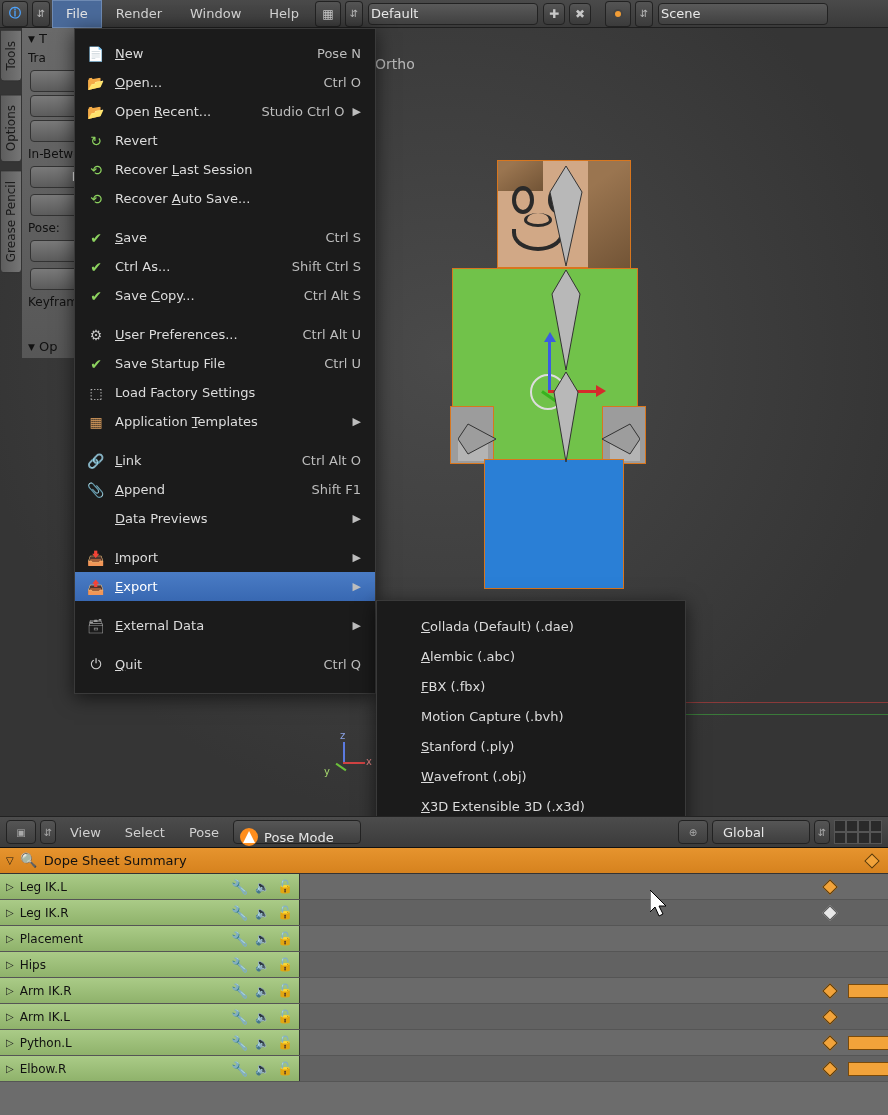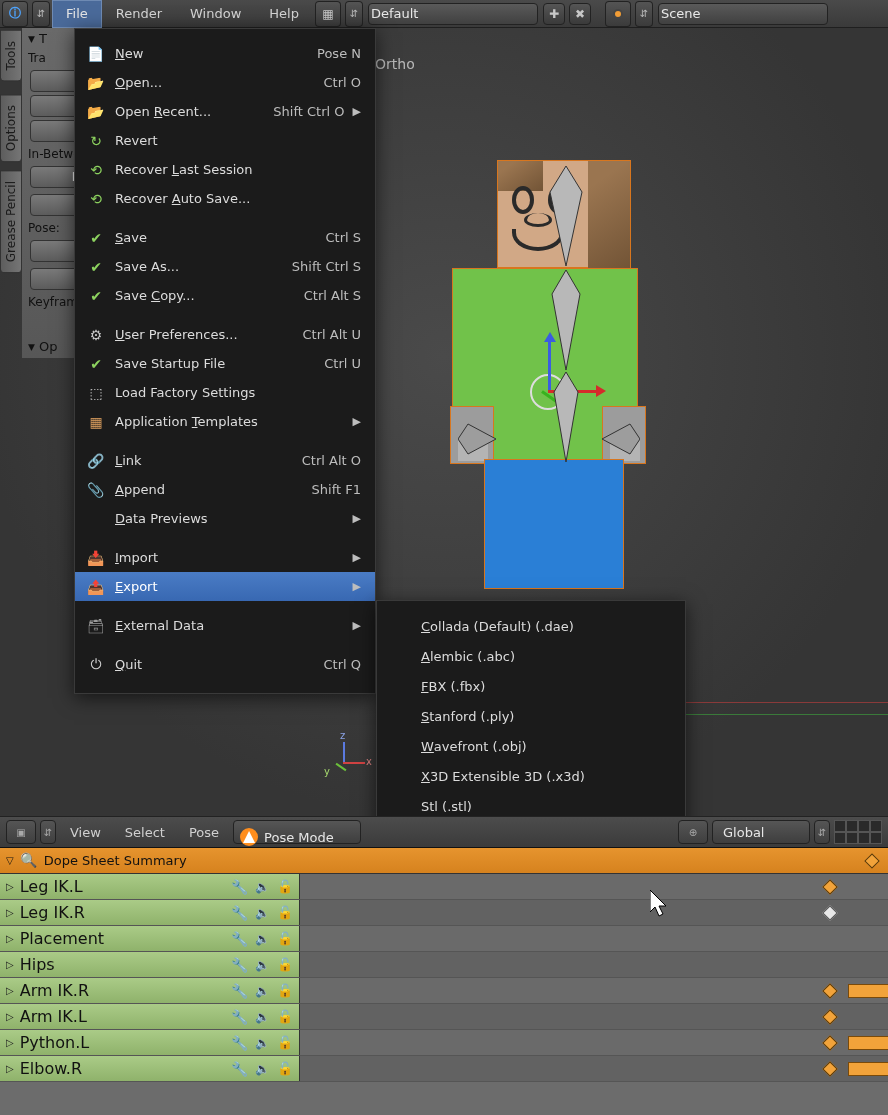--- a/index.html
+++ b/index.html
@@ -137,21 +137,21 @@
   
   .dope{position:absolute;left:0;top:848px;right:0;bottom:0;background:#6c6c6c;}
   .dope-head{height:26px;background:linear-gradient(#e6942e,#d6821e);display:flex;align-items:center;gap:6px;padding:0 6px;border-bottom:1px solid #333;}
   .dope-head .tri{font-size:10px;color:#111;}
   .dope-head .ico{width:18px;height:18px;color:#3a5ba8;font-size:14px;text-align:center;}
   .dope-head .lbl{color:#111;font-size:13px;}
   .dope-row{height:26px;display:flex;align-items:center;background:#6a6a6a;border-bottom:1px solid #555;}
   .dope-row.alt{background:#626262;}
   .dope-left{width:300px;display:flex;align-items:center;gap:6px;padding:0 6px;height:100%;background:linear-gradient(#aacb87,#8fb26b);border-right:1px solid #333;}
   .dope-left .tri{font-size:10px;color:#222;}
-  .dope-left .lbl{flex:1;color:#111;font-size:16px;}
+  .dope-left .lbl{flex:1;color:#111;font-size:12px;}
   .dope-left .wr{color:#6c6c6c;font-size:14px;}
   .dope-left .sp{color:#6c6c6c;font-size:12px;width:16px;text-align:center;}
   .dope-left .lk{color:#6c6c6c;font-size:13px;width:16px;text-align:center;}
   .dope-track{flex:1;position:relative;height:100%;}
   .kf{position:absolute;top:50%;transform:translate(-50%,-50%) rotate(45deg);width:11px;height:11px;background:#f2a33a;border:1px solid #5a3a0a;}
   .kf.white{background:#e8e8e8;border:1px solid #555;}
   .kseg{position:absolute;top:50%;height:14px;transform:translateY(-50%);background:#f2a33a;border:1px solid #7a4a0a;}
   
 </style>
 </head>
@@ -277,21 +277,21 @@
       <span class="mi-short">Pose N</span>
     </div>
     <div class="menu-item">
       <span class="mi-ico i-open">📂</span>
       <span class="mi-lbl"><span class="ul">O</span>pen...</span>
       <span class="mi-short">Ctrl O</span>
     </div>
     <div class="menu-item">
       <span class="mi-ico i-openr">📂</span>
       <span class="mi-lbl">Open <span class="ul">R</span>ecent...</span>
-      <span class="mi-short">Shift Ctrl O</span>
+      <span class="mi-short">Studio Ctrl O</span>
       <span class="mi-arrow">▶</span>
     </div>
     <div class="menu-item">
       <span class="mi-ico i-revert">↻</span>
       <span class="mi-lbl">Revert</span>
     </div>
     <div class="menu-item">
       <span class="mi-ico i-rec">⟲</span>
       <span class="mi-lbl">Recover <span class="ul">L</span>ast Session</span>
     </div>
@@ -300,21 +300,21 @@
       <span class="mi-lbl">Recover <span class="ul">A</span>uto Save...</span>
     </div>
     <div class="menu-sep"></div>
     <div class="menu-item">
       <span class="mi-ico i-save">✔</span>
       <span class="mi-lbl"><span class="ul">S</span>ave</span>
       <span class="mi-short">Ctrl S</span>
     </div>
     <div class="menu-item">
       <span class="mi-ico i-save">✔</span>
-      <span class="mi-lbl">Save As...</span>
+      <span class="mi-lbl">Ctrl As...</span>
       <span class="mi-short">Shift Ctrl S</span>
     </div>
     <div class="menu-item">
       <span class="mi-ico i-save">✔</span>
       <span class="mi-lbl">Save <span class="ul">C</span>opy...</span>
       <span class="mi-short">Ctrl Alt S</span>
     </div>
     <div class="menu-sep"></div>
     <div class="menu-item">
       <span class="mi-ico i-pref">⚙</span>
@@ -373,20 +373,21 @@
       <span class="mi-ico i-quit">⏻</span>
       <span class="mi-lbl"><span class="ul">Q</span>uit</span>
       <span class="mi-short">Ctrl Q</span>
     </div>
   </div>
 
 <div class="submenu" id="submenu">
     <div class="sm-item"><span class="ul">C</span>ollada (Default) (.dae)</div>
     <div class="sm-item"><span class="ul">A</span>lembic (.abc)</div>
     <div class="sm-item"><span class="ul">F</span>BX (.fbx)</div>
+    <div class="sm-item">Motion Capture (.bvh)</div>
     <div class="sm-item"><span class="ul">S</span>tanford (.ply)</div>
     <div class="sm-item"><span class="ul">W</span>avefront (.obj)</div>
     <div class="sm-item"><span class="ul">X</span>3D Extensible 3D (.x3d)</div>
     <div class="sm-item">Stl (.stl)</div>
     <div class="sm-item hi"><span class="ul">B</span>etter Collada (.dae)</div>
   </div>
 
 <div class="tooltip">
   <div class="tt1">Selection to DAE</div>
   <div class="tt2">Python: bpy.ops.export</div>

